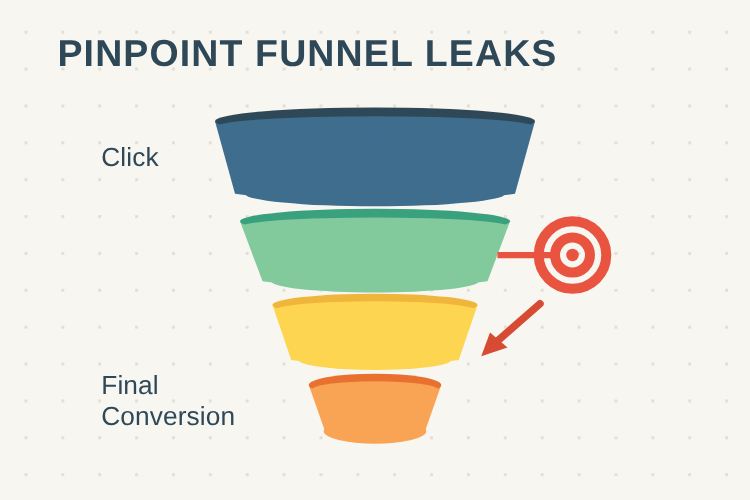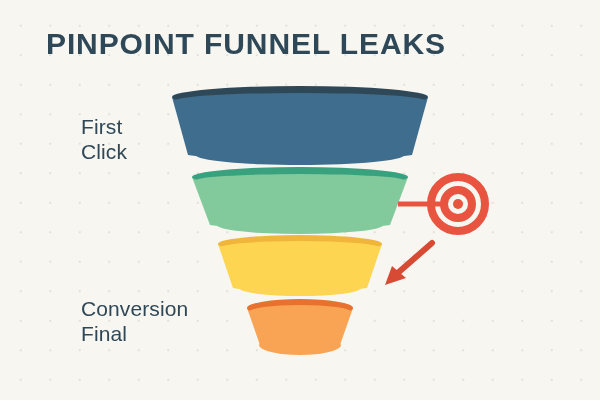--- a/index.html
+++ b/index.html
@@ -151,22 +151,21 @@
       <circle cx="458" cy="204" r="5" fill="#e8543f"></circle>
     </g>
 
     <g>
       <line x1="432" y1="243" x2="392" y2="278" stroke="#d74b35" stroke-width="6" stroke-linecap="round"></line>
       <path d="M 385,285 L 406,278 L 392,266 Z" fill="#d74b35"></path>
     </g>
   </svg>
 
   <div class="side-label" id="label-first-click">
-    <span class="line">First</span>
     <span class="line">Click</span>
   </div>
 
   <div class="side-label" id="label-final-conversion">
+    <span class="line">Final</span>
     <span class="line">Conversion</span>
-    <span class="line">Final</span>
   </div>
 
 </div>
 
 </body></html>

